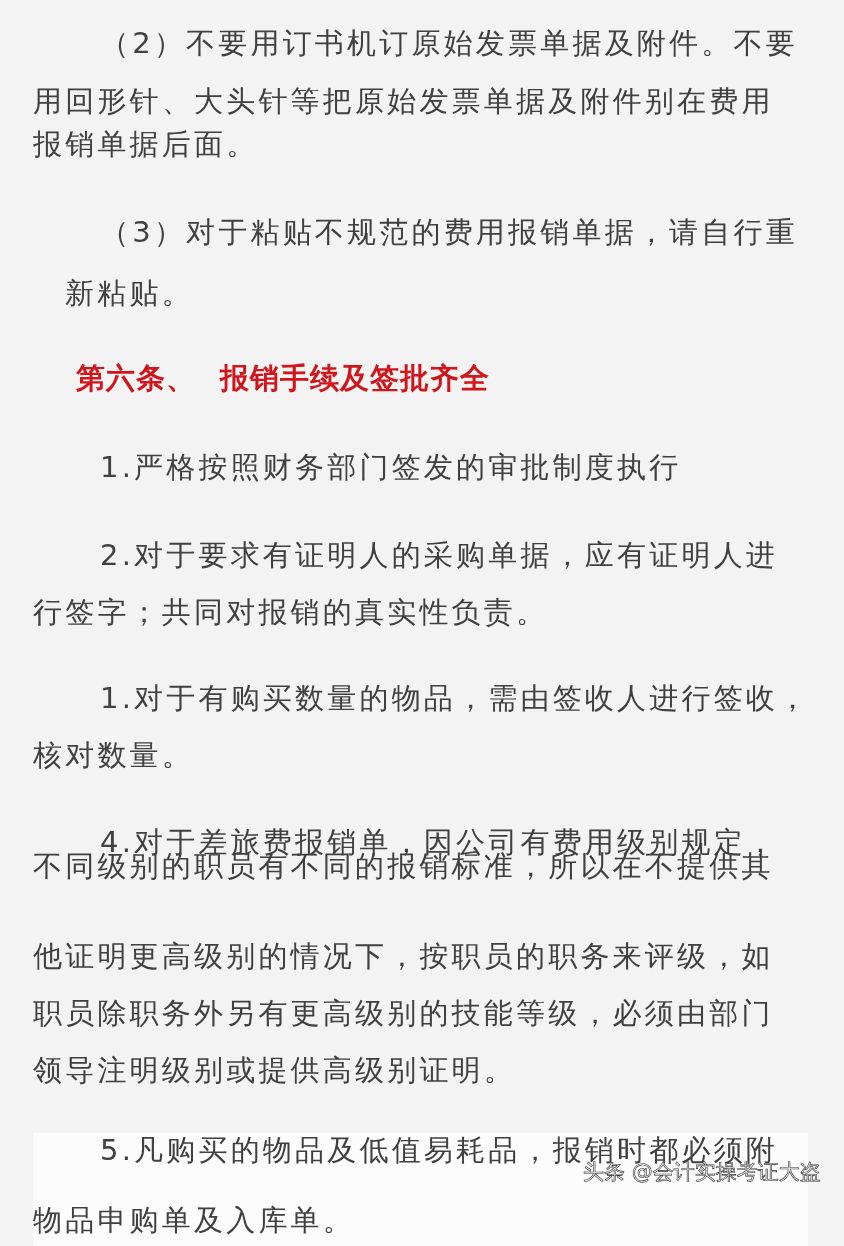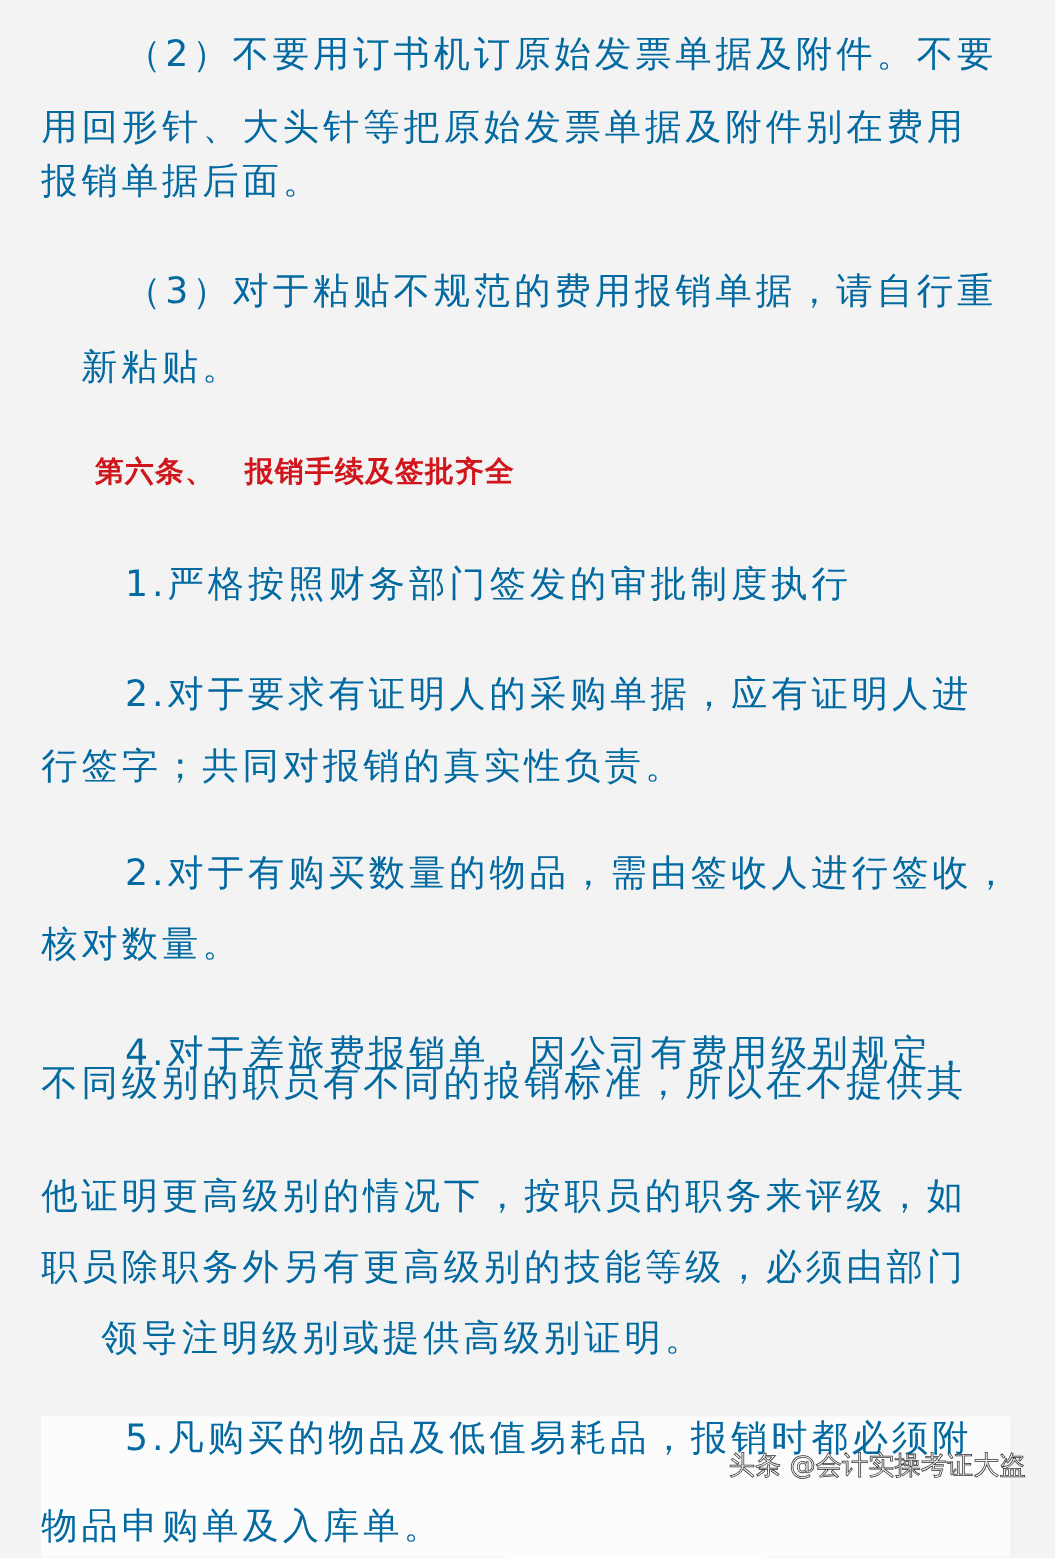--- a/index.html
+++ b/index.html
@@ -15,27 +15,27 @@
       font-family: "DejaVu Sans", sans-serif;
       color: #111111;
     }
     .line {
       position: absolute;
       left: 33px;
       font-size: 29px;
       line-height: 40px;
       letter-spacing: 3.2px;
       white-space: nowrap;
-      color: #0369a1;
+      color: #404040;
     }
     .indent { left: 100px; }
     .heading {
       position: absolute;
       left: 76px;
-      font-size: 23px;
+      font-size: 29px;
       line-height: 40px;
       font-weight: bold;
       color: #d0161c;
       letter-spacing: 1px;
       white-space: nowrap;
     }
     .heading .gap { display: inline-block; width: 24px; }
     .white-box {
       position: absolute;
       left: 33px;
@@ -68,26 +68,26 @@
 
 <div class="heading" style="top:358px;">
   <span>第六条、</span><span class="gap"></span><span>报销手续及签批齐全</span>
 </div>
 
 <div class="line indent" style="top:447px;">1.严格按照财务部门签发的审批制度执行</div>
 
 <div class="line indent" style="top:535px;">2.对于要求有证明人的采购单据，应有证明人进</div>
 <div class="line" style="top:592px;">行签字；共同对报销的真实性负责。</div>
 
-<div class="line indent" style="top:678px;">2.对于有购买数量的物品，需由签收人进行签收，</div>
+<div class="line indent" style="top:678px;">1.对于有购买数量的物品，需由签收人进行签收，</div>
 <div class="line" style="top:735px;">核对数量。</div>
 
 <div class="line indent" style="top:822px;">4.对于差旅费报销单，因公司有费用级别规定，</div>
 <div class="line" style="top:846px;">不同级别的职员有不同的报销标准，所以在不提供其</div>
 <div class="line" style="top:936px;text-align:right;">他证明更高级别的情况下，按职员的职务来评级，如</div>
 <div class="line" style="top:993px;">职员除职务外另有更高级别的技能等级，必须由部门</div>
-<div class="line" style="top:1050px;margin-left:48px;">领导注明级别或提供高级别证明。</div>
+<div class="line" style="top:1050px;">领导注明级别或提供高级别证明。</div>
 
 <div class="white-box"></div>
 <div class="line indent" style="top:1130px;">5.凡购买的物品及低值易耗品，报销时都必须附</div>
 <div class="line" style="top:1200px;">物品申购单及入库单。</div>
 
 <div class="watermark">头条 @会计实操考证大盗</div>
 
 </body></html>

